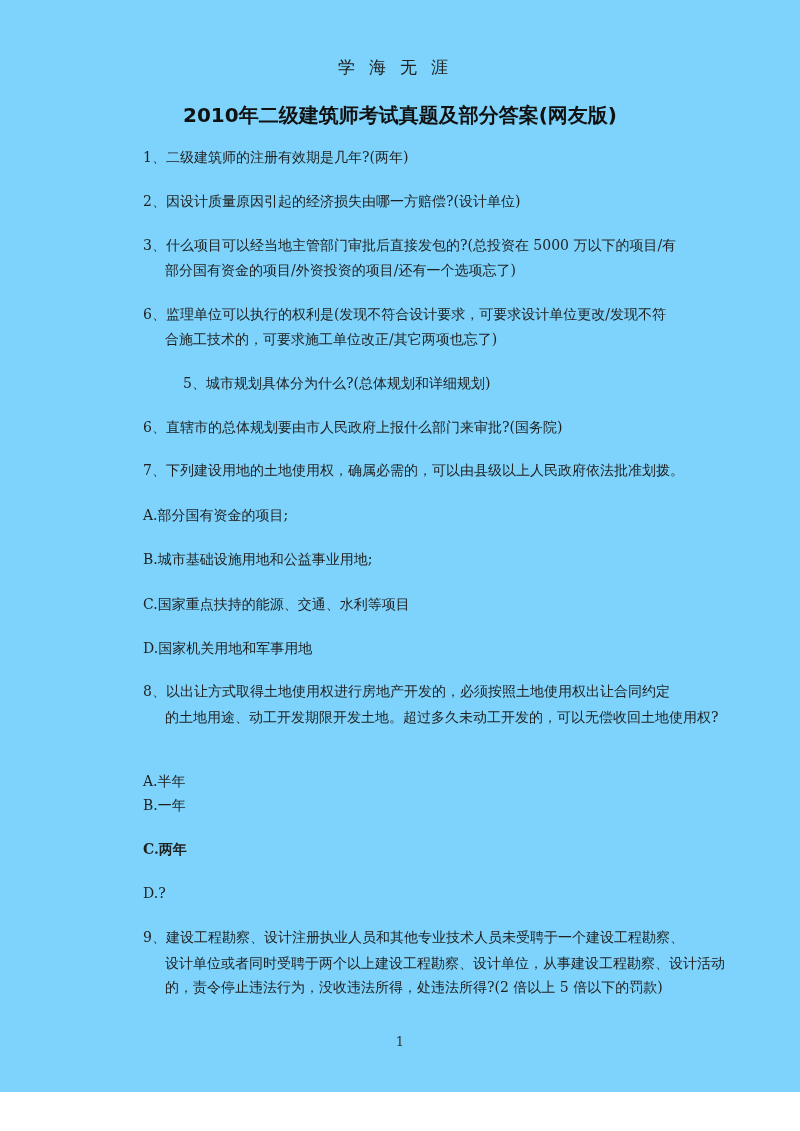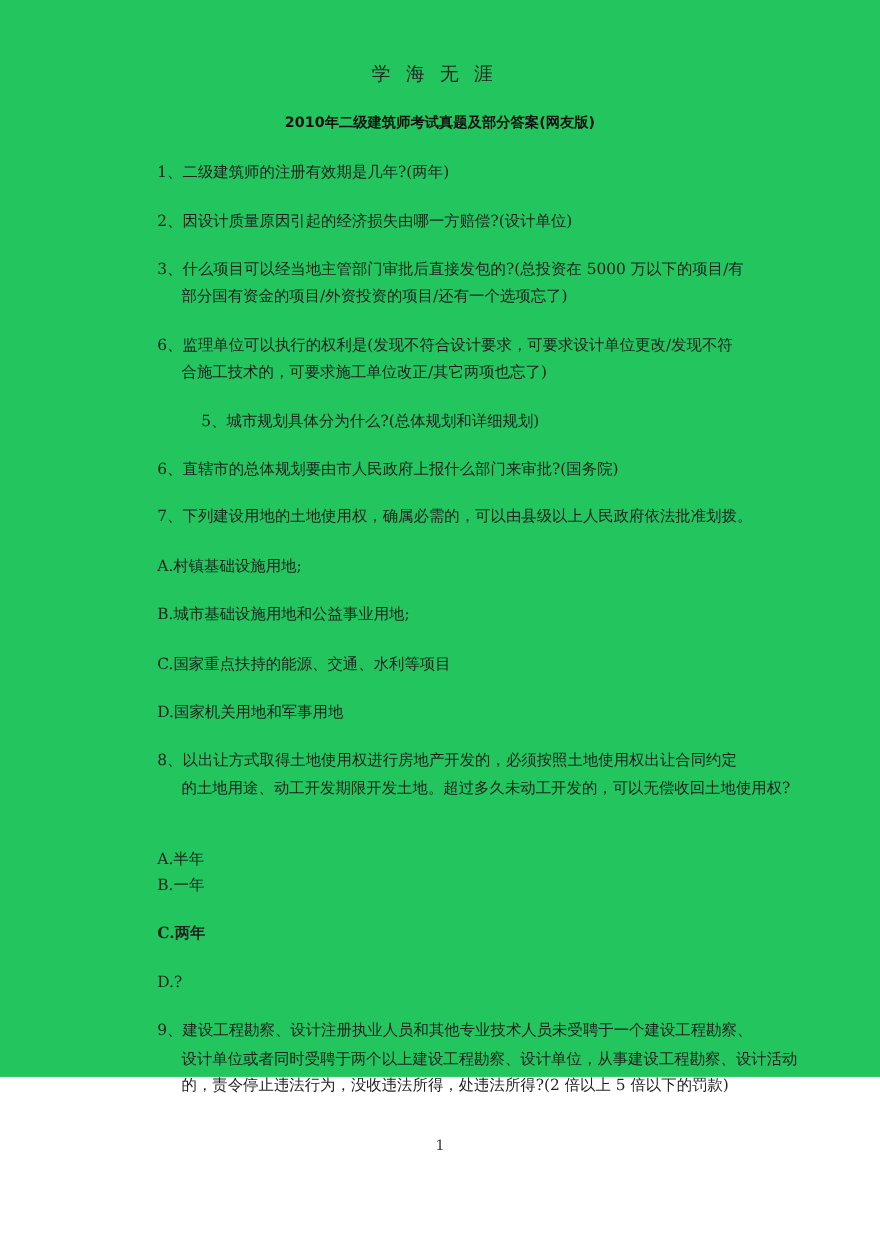--- a/index.html
+++ b/index.html
@@ -11,40 +11,40 @@
       width: 800px;
       height: 1131px;
       position: relative;
       overflow: hidden;
       font-family: "DejaVu Serif", "Liberation Serif", serif;
       color: #1a1a1a;
     }
     .page {
       position: absolute;
       left: 0; top: 0;
-      width: 800px; height: 979px;
-      background: #22c55e;
+      width: 800px; height: 1092px;
+      background: #7dd3fc;
     }
     .header {
       position: absolute;
       top: 56px;
       left: 0;
       width: 800px;
       text-align: center;
       font-size: 17px;
       letter-spacing: 14px;
       color: #222;
     }
     .title {
       position: absolute;
       top: 102px;
       left: 0;
       width: 800px;
       text-align: center;
-      font-size: 13px;
+      font-size: 20px;
       font-weight: bold;
       color: #111;
       font-family: "DejaVu Sans", "Liberation Sans", sans-serif;
     }
     .line {
       position: absolute;
       font-size: 14px;
       line-height: 20px;
       white-space: nowrap;
       color: #1f1f1f;
@@ -71,21 +71,21 @@
   <div id="body-lines">
     <div class="line indent" style="top: 147px;">1、二级建筑师的注册有效期是几年?(两年)</div>
     <div class="line indent" style="top: 191px;">2、因设计质量原因引起的经济损失由哪一方赔偿?(设计单位)</div>
     <div class="line indent" style="top: 235px;">3、什么项目可以经当地主管部门审批后直接发包的?(总投资在 5000 万以下的项目/有</div>
     <div class="line cont" style="top: 260px;">部分国有资金的项目/外资投资的项目/还有一个选项忘了)</div>
     <div class="line indent" style="top: 304px;">6、监理单位可以执行的权利是(发现不符合设计要求，可要求设计单位更改/发现不符</div>
     <div class="line cont" style="top: 329px;">合施工技术的，可要求施工单位改正/其它两项也忘了)</div>
     <div class="line indent" style="top: 373px; margin-left: 40px;">5、城市规划具体分为什么?(总体规划和详细规划)</div>
     <div class="line indent" style="top: 417px;">6、直辖市的总体规划要由市人民政府上报什么部门来审批?(国务院)</div>
     <div class="line indent" style="top: 460px;">7、下列建设用地的土地使用权，确属必需的，可以由县级以上人民政府依法批准划拨。</div>
-    <div class="line indent" style="top: 505px;">A.村镇基础设施用地;</div>
+    <div class="line indent" style="top: 505px;">A.部分国有资金的项目;</div>
     <div class="line indent" style="top: 549px;">B.城市基础设施用地和公益事业用地;</div>
     <div class="line indent" style="top: 594px;">C.国家重点扶持的能源、交通、水利等项目</div>
     <div class="line indent" style="top: 638px;">D.国家机关用地和军事用地</div>
     <div class="line indent" style="top: 681px;">8、以出让方式取得土地使用权进行房地产开发的，必须按照土地使用权出让合同约定</div>
     <div class="line cont" style="top: 707px; text-align: right;">的土地用途、动工开发期限开发土地。超过多久未动工开发的，可以无偿收回土地使用权?</div>
     <div class="line indent" style="top: 771px; text-align: center;">A.半年</div>
     <div class="line indent" style="top: 795px;">B.一年</div>
     <div class="line indent" style="top: 839px; font-weight: bold;">C.两年</div>
     <div class="line indent" style="top: 883px;">D.?</div>
     <div class="line indent" style="top: 927px;">9、建设工程勘察、设计注册执业人员和其他专业技术人员未受聘于一个建设工程勘察、</div>

